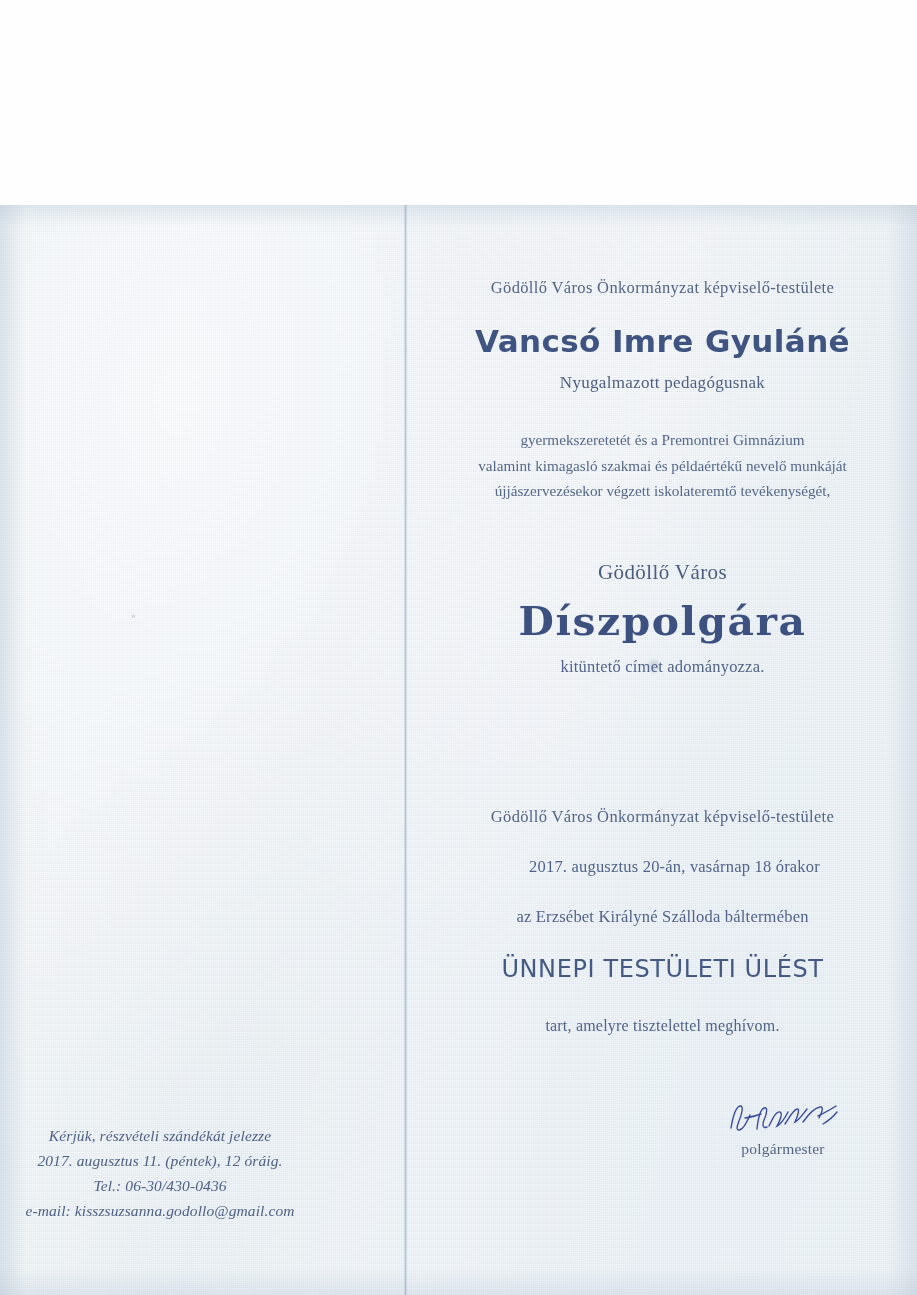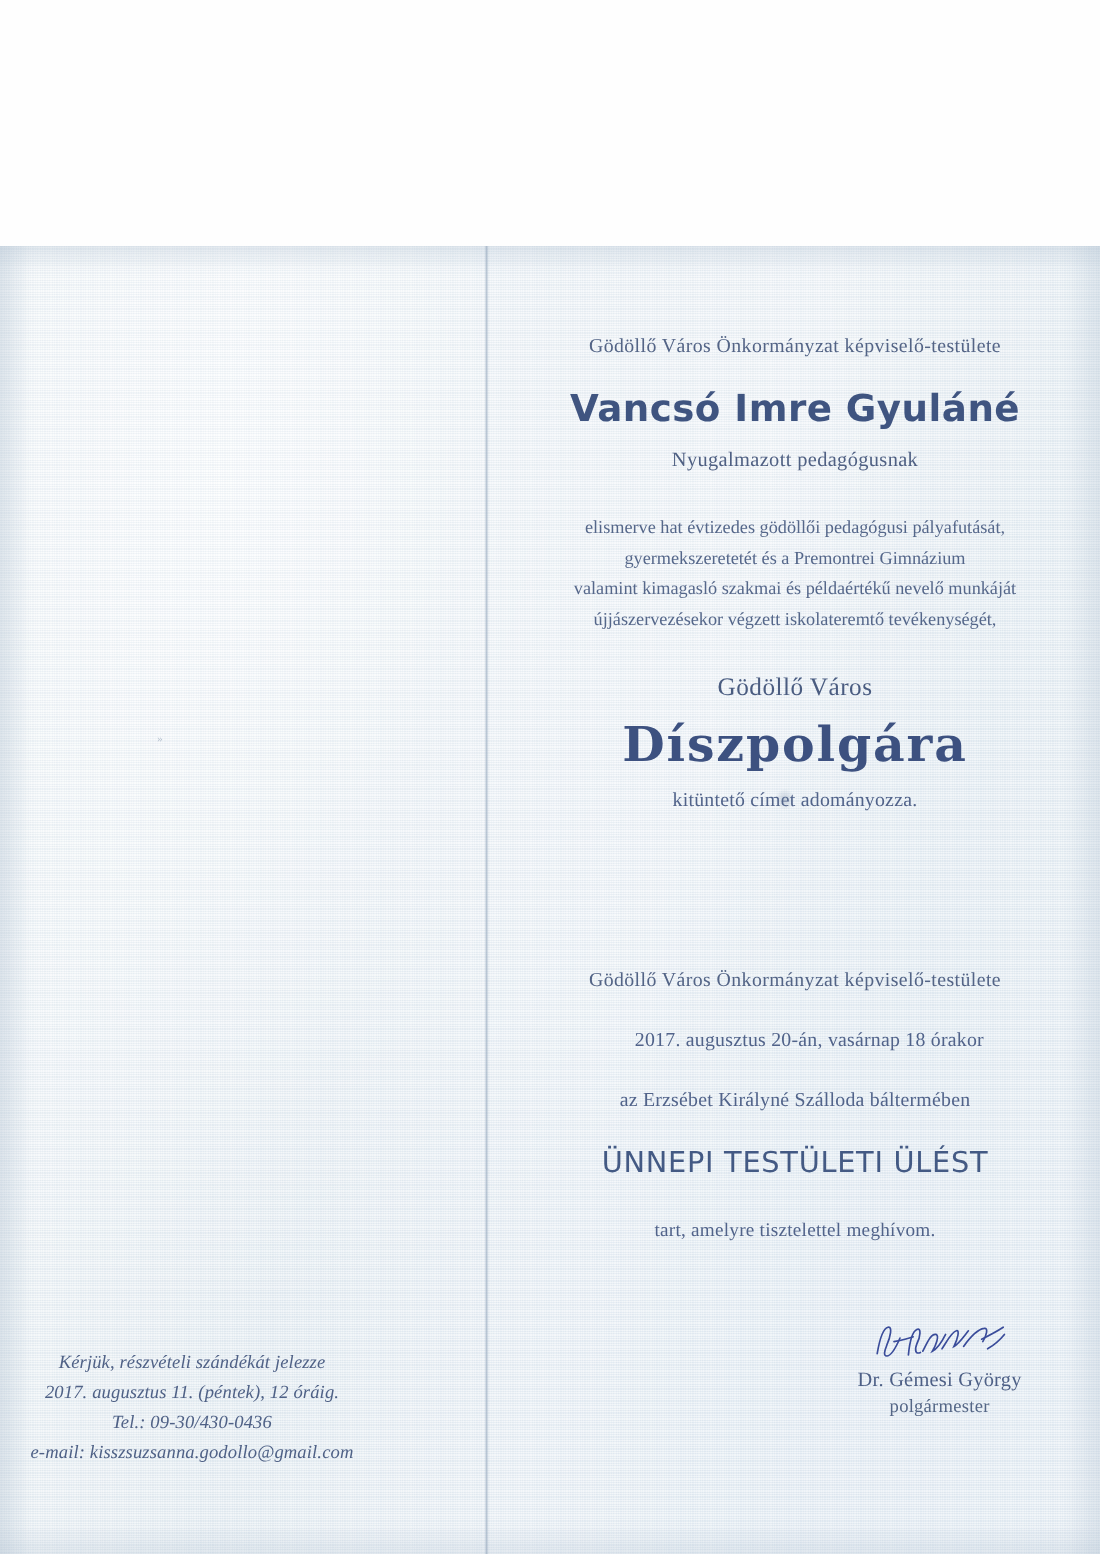--- a/index.html
+++ b/index.html
@@ -289,21 +289,20 @@
 
   <div id="right">
 
     <div class="council ctr">Gödöllő Város Önkormányzat képviselő-testülete</div>
 
     <div class="honoree ctr">Vancsó Imre Gyuláné</div>
 
     <div class="honoree-sub ctr">Nyugalmazott pedagógusnak</div>
 
     <div class="merit ctr">
-      <div>elismerve hat évtizedes gödöllői pedagógusi pályafutását,</div>
       <div>gyermekszeretetét és a Premontrei Gimnázium</div>
       <div>valamint kimagasló szakmai és példaértékű nevelő munkáját</div>
       <div>újjászervezésekor végzett iskolateremtő tevékenységét,</div>
     </div>
 
     <div class="city ctr">Gödöllő Város</div>
 
     <div class="title-gothic ctr">Díszpolgára</div>
 
     <div class="award-line ctr">kitüntető címet adományozza.</div>
@@ -327,27 +326,26 @@
             <path d="M22,18 C28,17 33,16 38,14"></path>
             <path d="M34,29 C35,19 37,10 41,8 C45,6 44,14 41,20 C39,25 40,29 44,27"></path>
             <path d="M46,26 C50,18 53,11 57,12 C60,13 57,21 54,26 C58,24 62,18 65,12"></path>
             <path d="M62,24 C66,18 70,10 74,9 C77,8 75,16 72,22 C76,20 80,14 84,9"></path>
             <path d="M80,22 C85,15 91,8 97,7 C101,6 99,13 96,18"></path>
             <path d="M95,16 C101,13 107,10 113,6"></path>
             <path d="M100,24 C105,21 110,17 114,12"></path>
           </g>
         </svg>
       </div>
-      <div class="signer">Dr. Gémesi György</div>
       <div class="signer-role">polgármester</div>
     </div>
   </div>
 
   <div id="left">
     <div id="rsvp">
       <div class="rsvp-line">Kérjük, részvételi szándékát jelezze</div>
       <div class="rsvp-line">2017. augusztus 11. (péntek), 12 óráig.</div>
-      <div class="rsvp-line">Tel.: 09-30/430-0436</div>
+      <div class="rsvp-line">Tel.: 06-30/430-0436</div>
       <div class="rsvp-line">e-mail: kisszsuzsanna.godollo@gmail.com</div>
     </div>
   </div>
 
 </div>
 
 </body></html>

